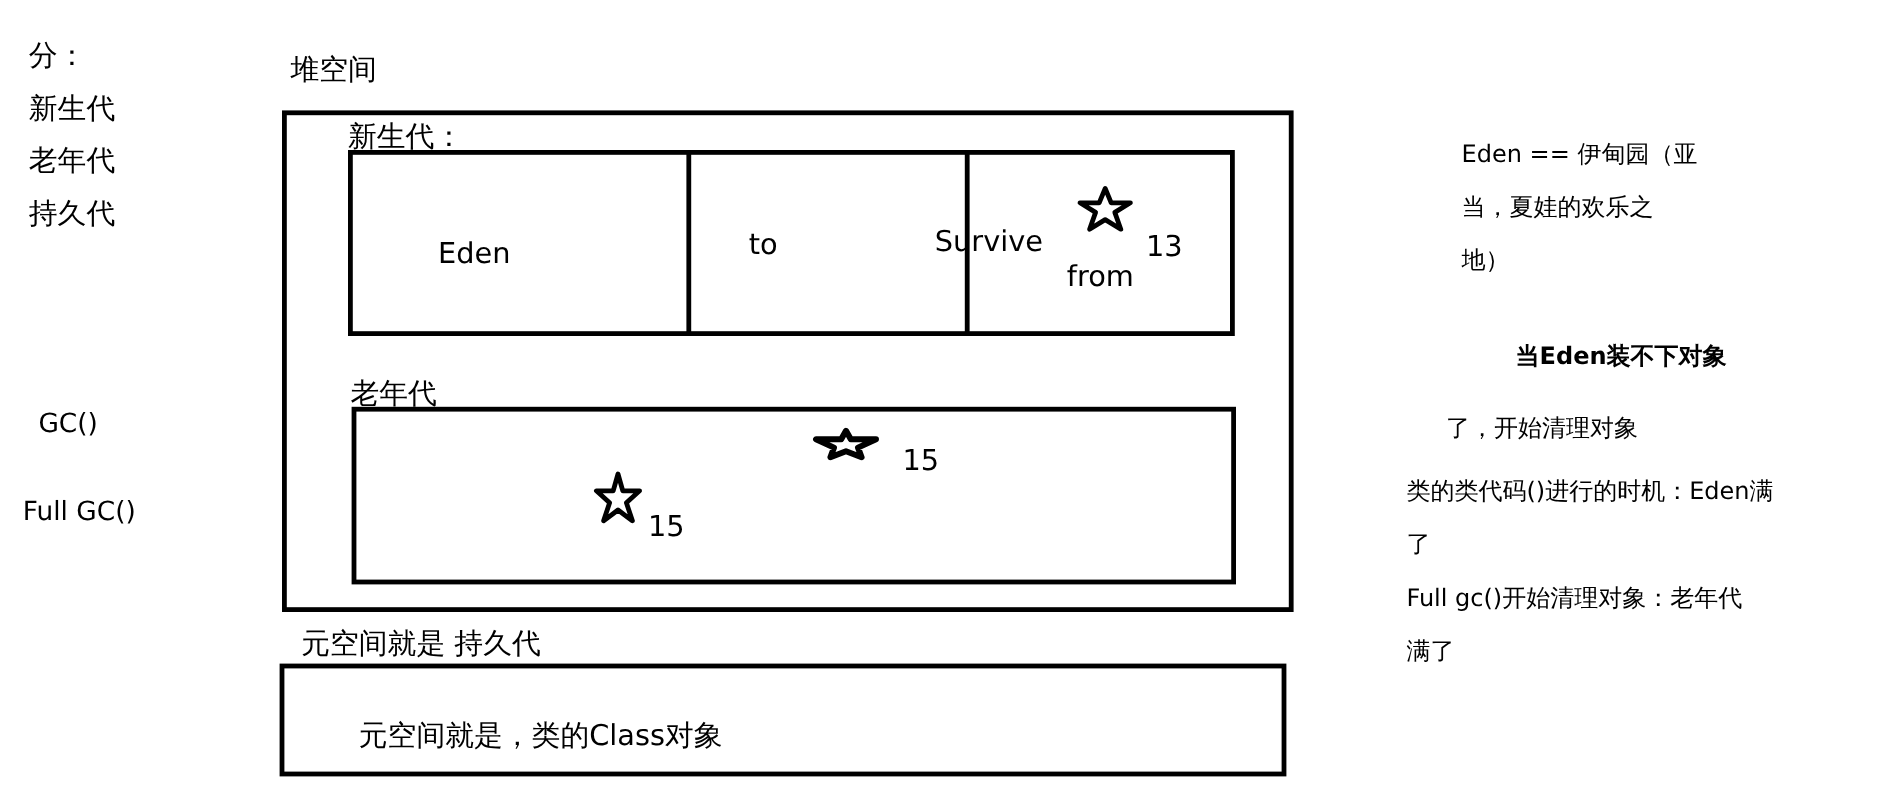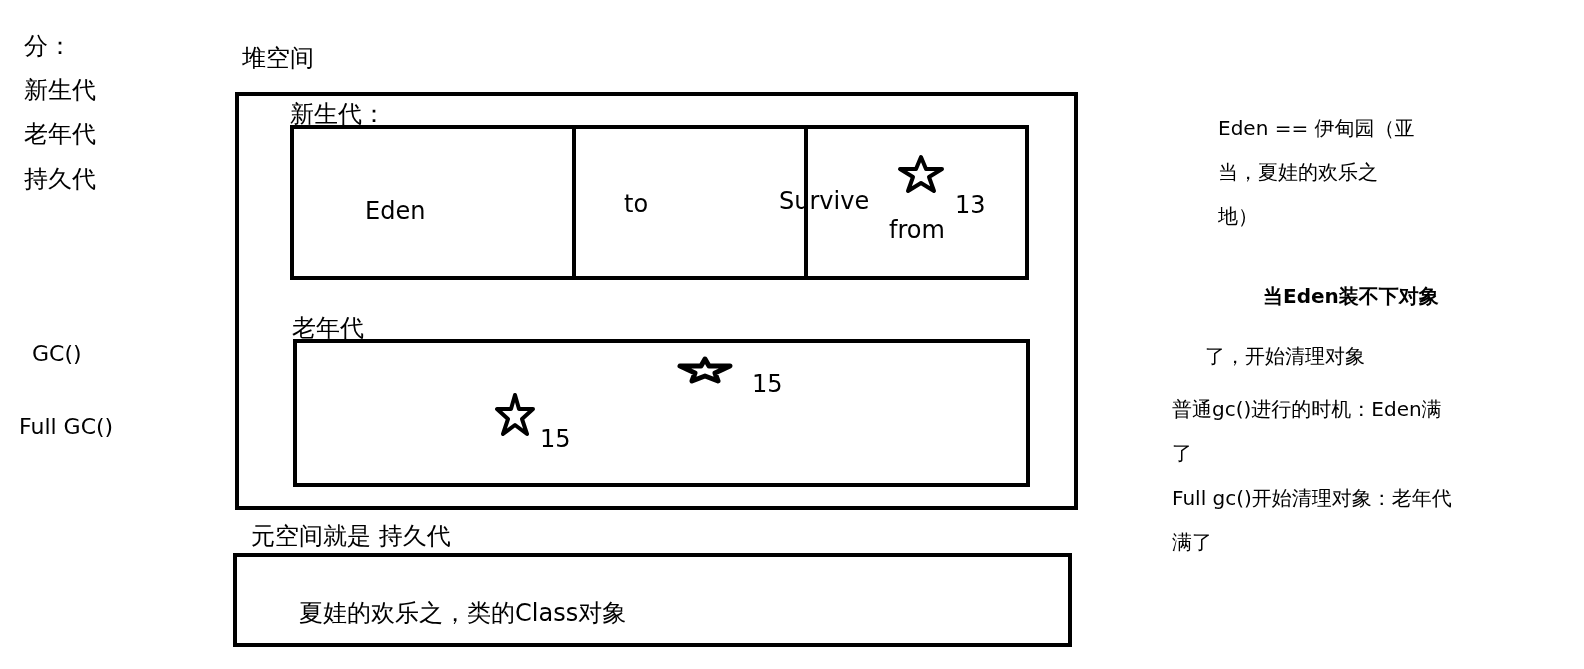--- a/index.html
+++ b/index.html
@@ -58,25 +58,25 @@
 
 <div class="star" style="left:494px;top:392px;">
   <svg width="42" height="46" viewBox="0 0 42 46">
       <polygon points="21,3 25,17 39,17 28,27 33,42 21,33 9,42 14,27 3,17 17,17" fill="none" stroke="#000" stroke-width="4" stroke-linejoin="round"></polygon>
     </svg>
 </div>
 <div class="abs t24" style="left:540px;top:427px;">15</div>
 
 <div class="abs t24" style="left:236px;top:524px;margin-left:15px;">元空间就是 持久代</div>
 <div class="box" style="left:233px;top:553px;width:839px;height:94px;"></div>
-<div class="abs t24" style="left:299px;top:601px;">夏娃的欢乐之，类的Class对象</div>
+<div class="abs t24" style="left:299px;top:601px;">元空间就是，类的Class对象</div>
 
 <div class="note" style="left:1218px;top:106px;">Eden == 伊甸园（亚</div>
 <div class="note" style="left:1218px;top:150px;">当，夏娃的欢乐之</div>
 <div class="note" style="left:1218px;top:194px;">地）</div>
 
 <div class="note" style="left:1263px;top:274px;font-weight:bold;">当Eden装不下对象</div>
 <div class="note" style="left:1205px;top:334px;">了，开始清理对象</div>
 
-<div class="note" style="left:1172px;top:387px;">普通gc()进行的时机：Eden满</div>
+<div class="note" style="left:1172px;top:387px;">类的类代码()进行的时机：Eden满</div>
 <div class="note" style="left:1172px;top:431px;">了</div>
 <div class="note" style="left:1172px;top:476px;">Full gc()开始清理对象：老年代</div>
 <div class="note" style="left:1172px;top:520px;">满了</div>
 
 </body></html>

